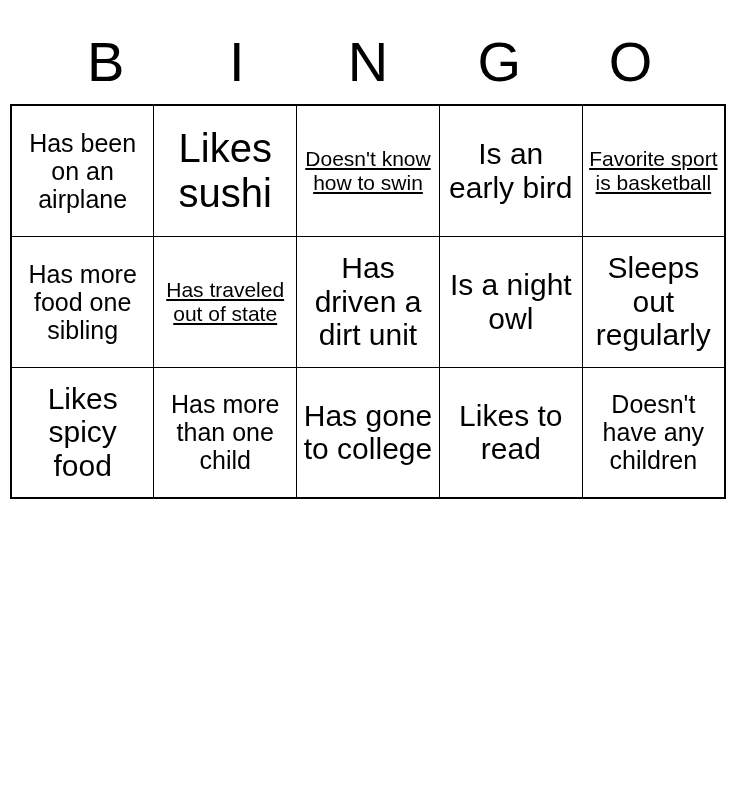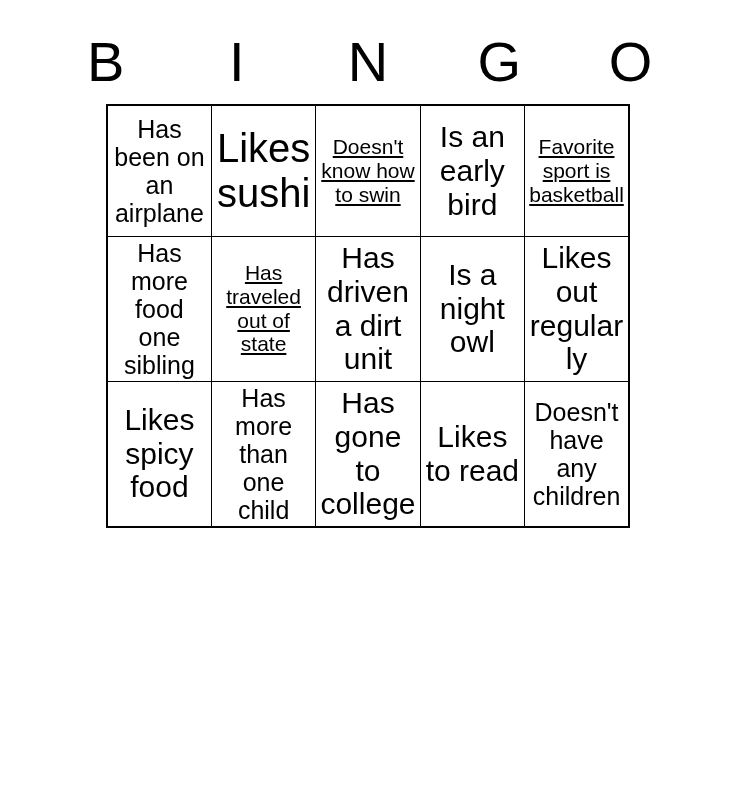--- a/index.html
+++ b/index.html
@@ -29,21 +29,21 @@
   }
   .header-cell {
     flex: 1 1 0;
     text-align: center;
     font-size: 56px;
     line-height: 64px;
     font-weight: normal;
     font-family: "Liberation Sans", sans-serif;
   }
   .grid {
-    width: 524px;
+    width: 716px;
     margin: 10px auto 16px auto;
     border-collapse: collapse;
     table-layout: fixed;
     border: 2px solid #000000;
   }
   .grid td {
     border: 1px solid #000000;
     width: 20%;
     height: 131px;
     text-align: center;
@@ -81,21 +81,21 @@
         <td class="fs-xl">Likes sushi</td>
         <td class="fs-sm">Doesn't know how to swin</td>
         <td class="fs-lg">Is an early bird</td>
         <td class="fs-sm">Favorite sport is basketball</td>
       </tr>
       <tr>
         <td class="fs-md">Has more food one sibling</td>
         <td class="fs-sm">Has traveled out of state</td>
         <td class="fs-lg">Has driven a dirt unit</td>
         <td class="fs-lg">Is a night owl</td>
-        <td class="fs-lg">Likes out regularly</td>
+        <td class="fs-lg">Sleeps out regularly</td>
       </tr>
       <tr>
         <td class="fs-lg">Likes spicy food</td>
         <td class="fs-md">Has more than one child</td>
         <td class="fs-lg">Has gone to college</td>
         <td class="fs-lg">Likes to read</td>
         <td class="fs-md">Doesn't have any children</td>
       </tr>
     </tbody>
   </table>

